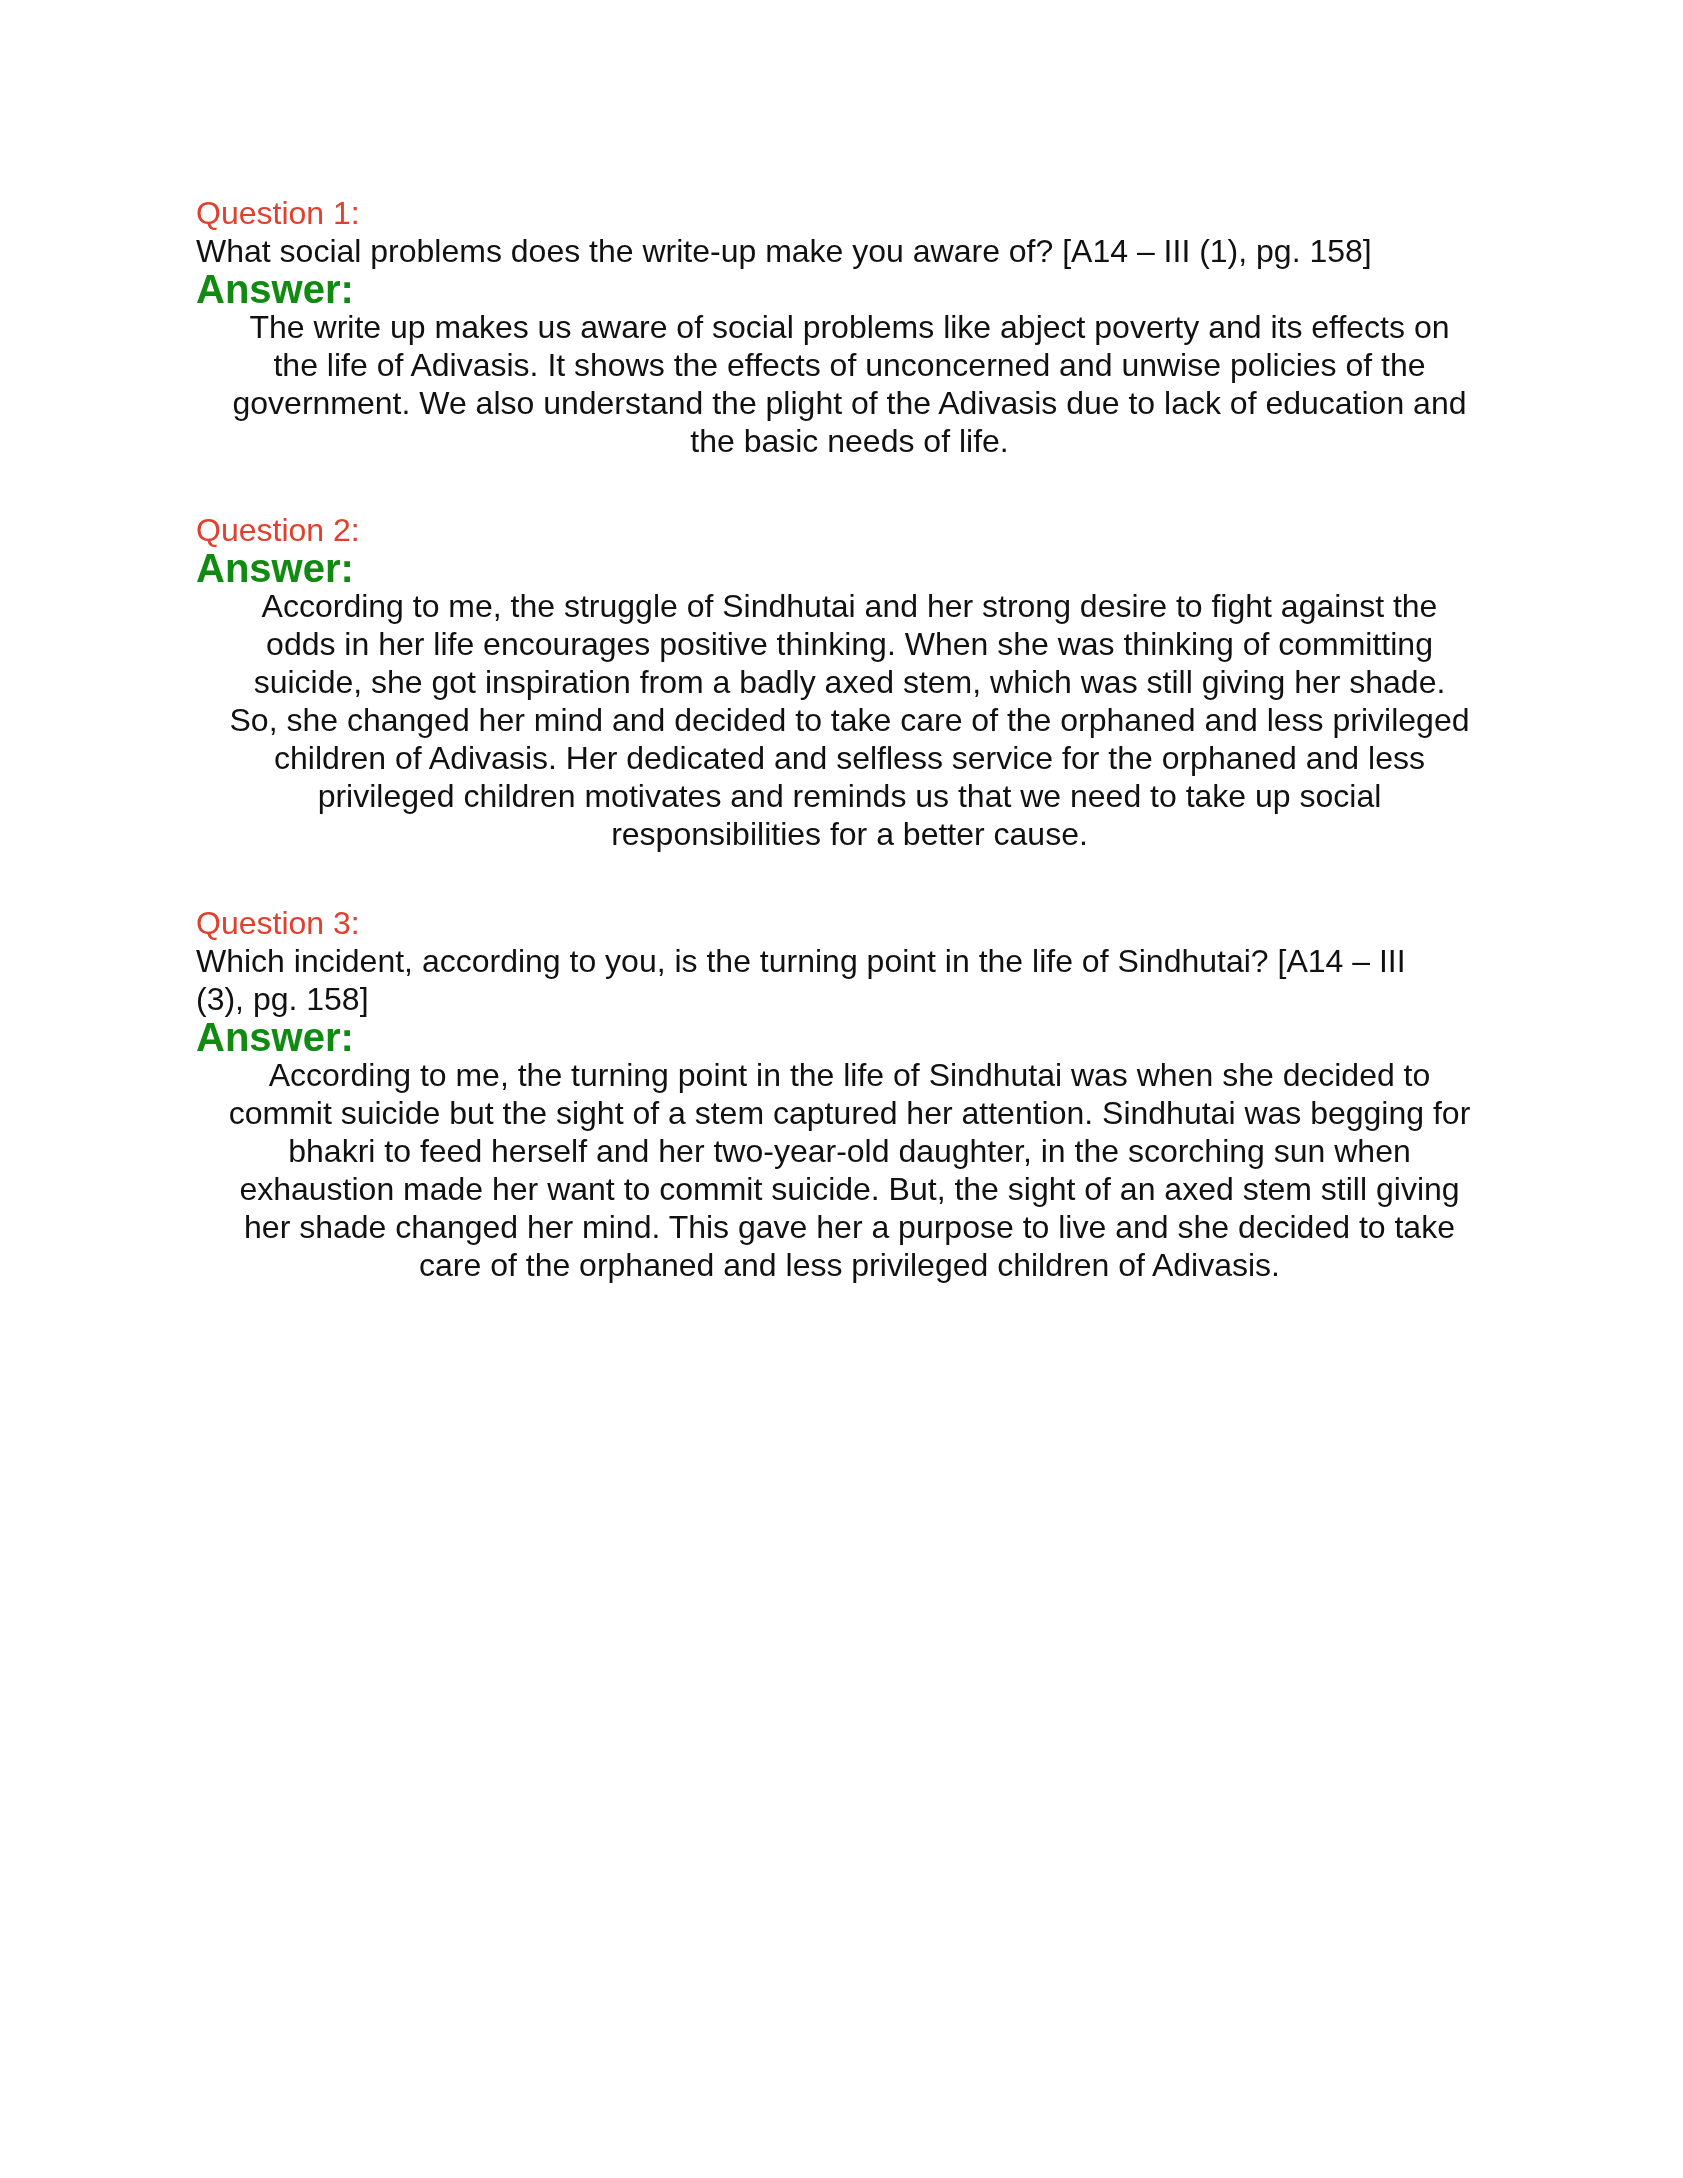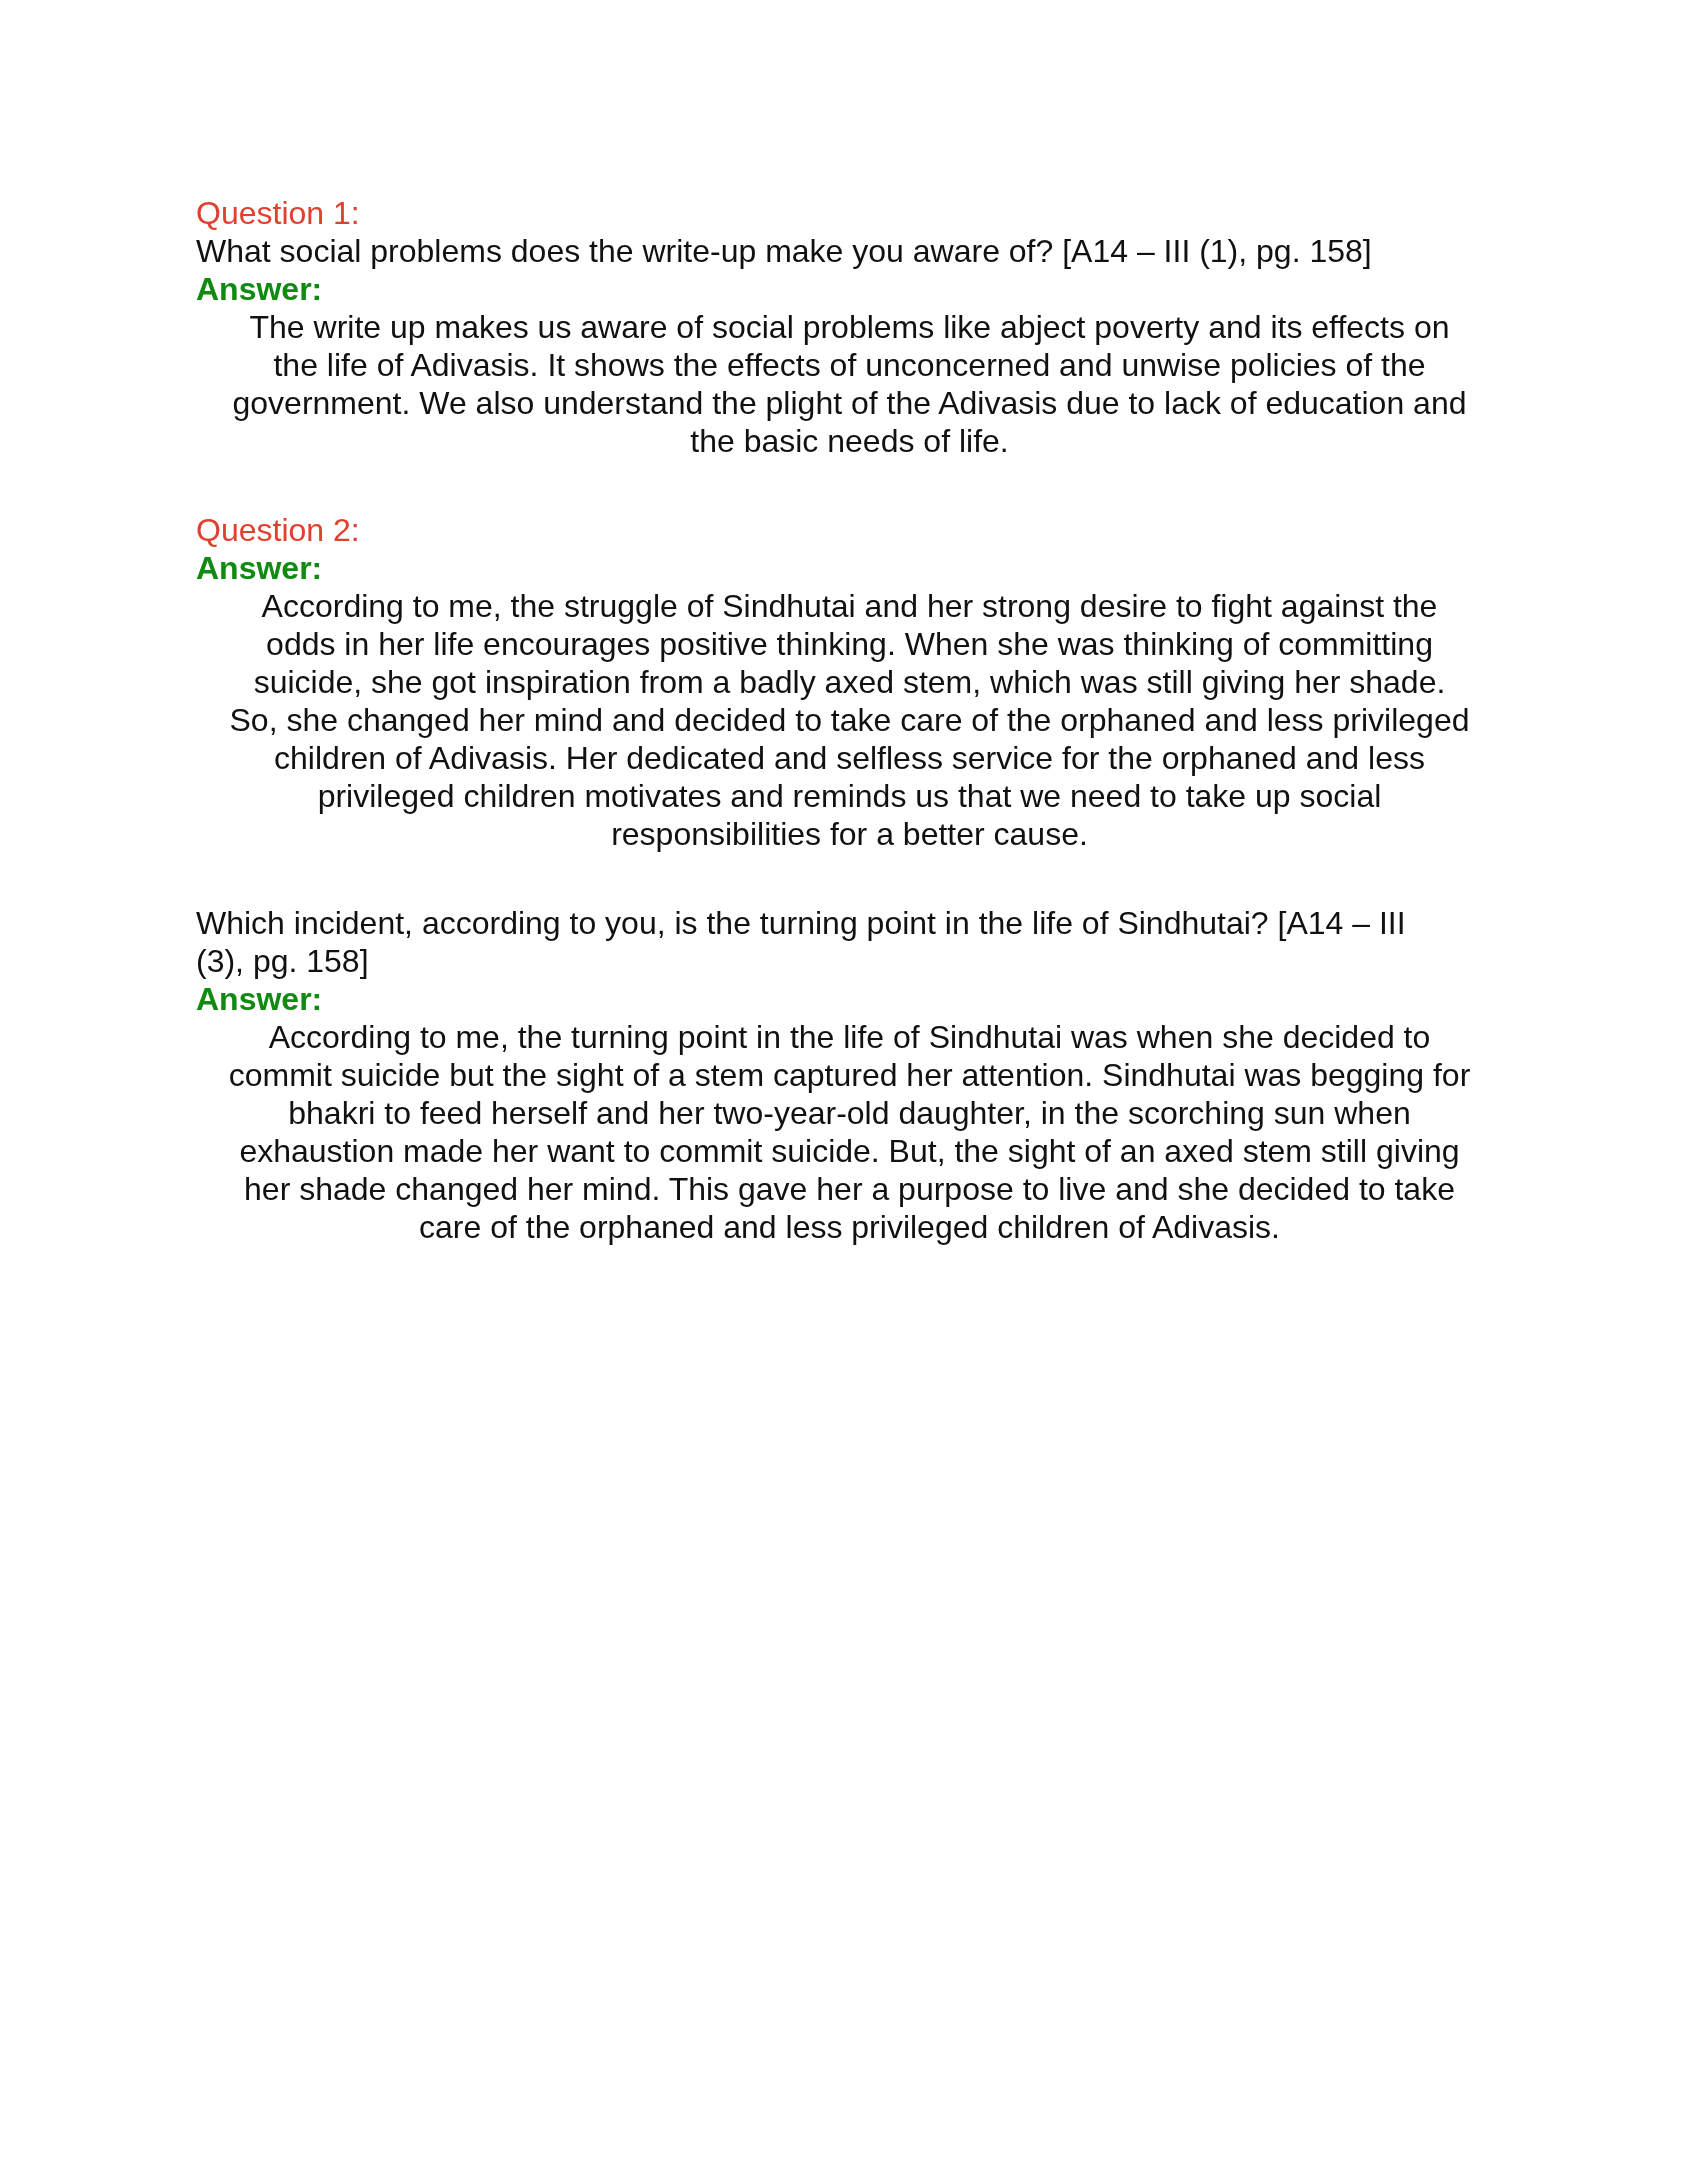--- a/index.html
+++ b/index.html
@@ -3,21 +3,21 @@
 <meta charset="utf-8">
 <style>
   html, body { margin: 0; padding: 0; background: #ffffff; }
   body { width: 1683px; height: 2178px; position: relative; overflow: hidden;
          font-family: "Liberation Sans", sans-serif; }
   .page { position: absolute; left: 196px; top: 194px; width: 1307px; }
   .heading { color: #0a0ad2; font-weight: bold; font-size: 32px; line-height: 40px; margin: 0 0 51px 0; }
   .qblock { margin-bottom: 51px; }
   .qlabel { color: #e0402e; font-weight: normal; font-size: 32px; line-height: 38px; }
   .qtext, .atext { color: #111111; font-size: 32px; line-height: 38px; }
-  .alabel { color: #108a10; font-weight: bold; font-size: 32px; line-height: 38px; }
+  .alabel { color: #108a10; font-weight: bold; font-size: 40px; line-height: 38px; }
   .atext { white-space: pre-line; text-align: center; }
   .qtext { white-space: pre-line; }
 </style>
 </head>
 <body>
 
 <div class="page">
 
   <div class="qblock">
     <div class="qlabel">Question 1:</div>
@@ -35,20 +35,21 @@
     <div class="atext">According to me, the struggle of Sindhutai and her strong desire to fight against the
 odds in her life encourages positive thinking. When she was thinking of committing
 suicide, she got inspiration from a badly axed stem, which was still giving her shade.
 So, she changed her mind and decided to take care of the orphaned and less privileged
 children of Adivasis. Her dedicated and selfless service for the orphaned and less
 privileged children motivates and reminds us that we need to take up social
 responsibilities for a better cause.</div>
   </div>
 
   <div class="qblock">
+    <div class="qlabel">Question 3:</div>
     <div class="qtext">Which incident, according to you, is the turning point in the life of Sindhutai? [A14 – III
 (3), pg. 158]</div>
     <div class="alabel">Answer:</div>
     <div class="atext">According to me, the turning point in the life of Sindhutai was when she decided to
 commit suicide but the sight of a stem captured her attention. Sindhutai was begging for
 bhakri to feed herself and her two-year-old daughter, in the scorching sun when
 exhaustion made her want to commit suicide. But, the sight of an axed stem still giving
 her shade changed her mind. This gave her a purpose to live and she decided to take
 care of the orphaned and less privileged children of Adivasis.</div>
   </div>

